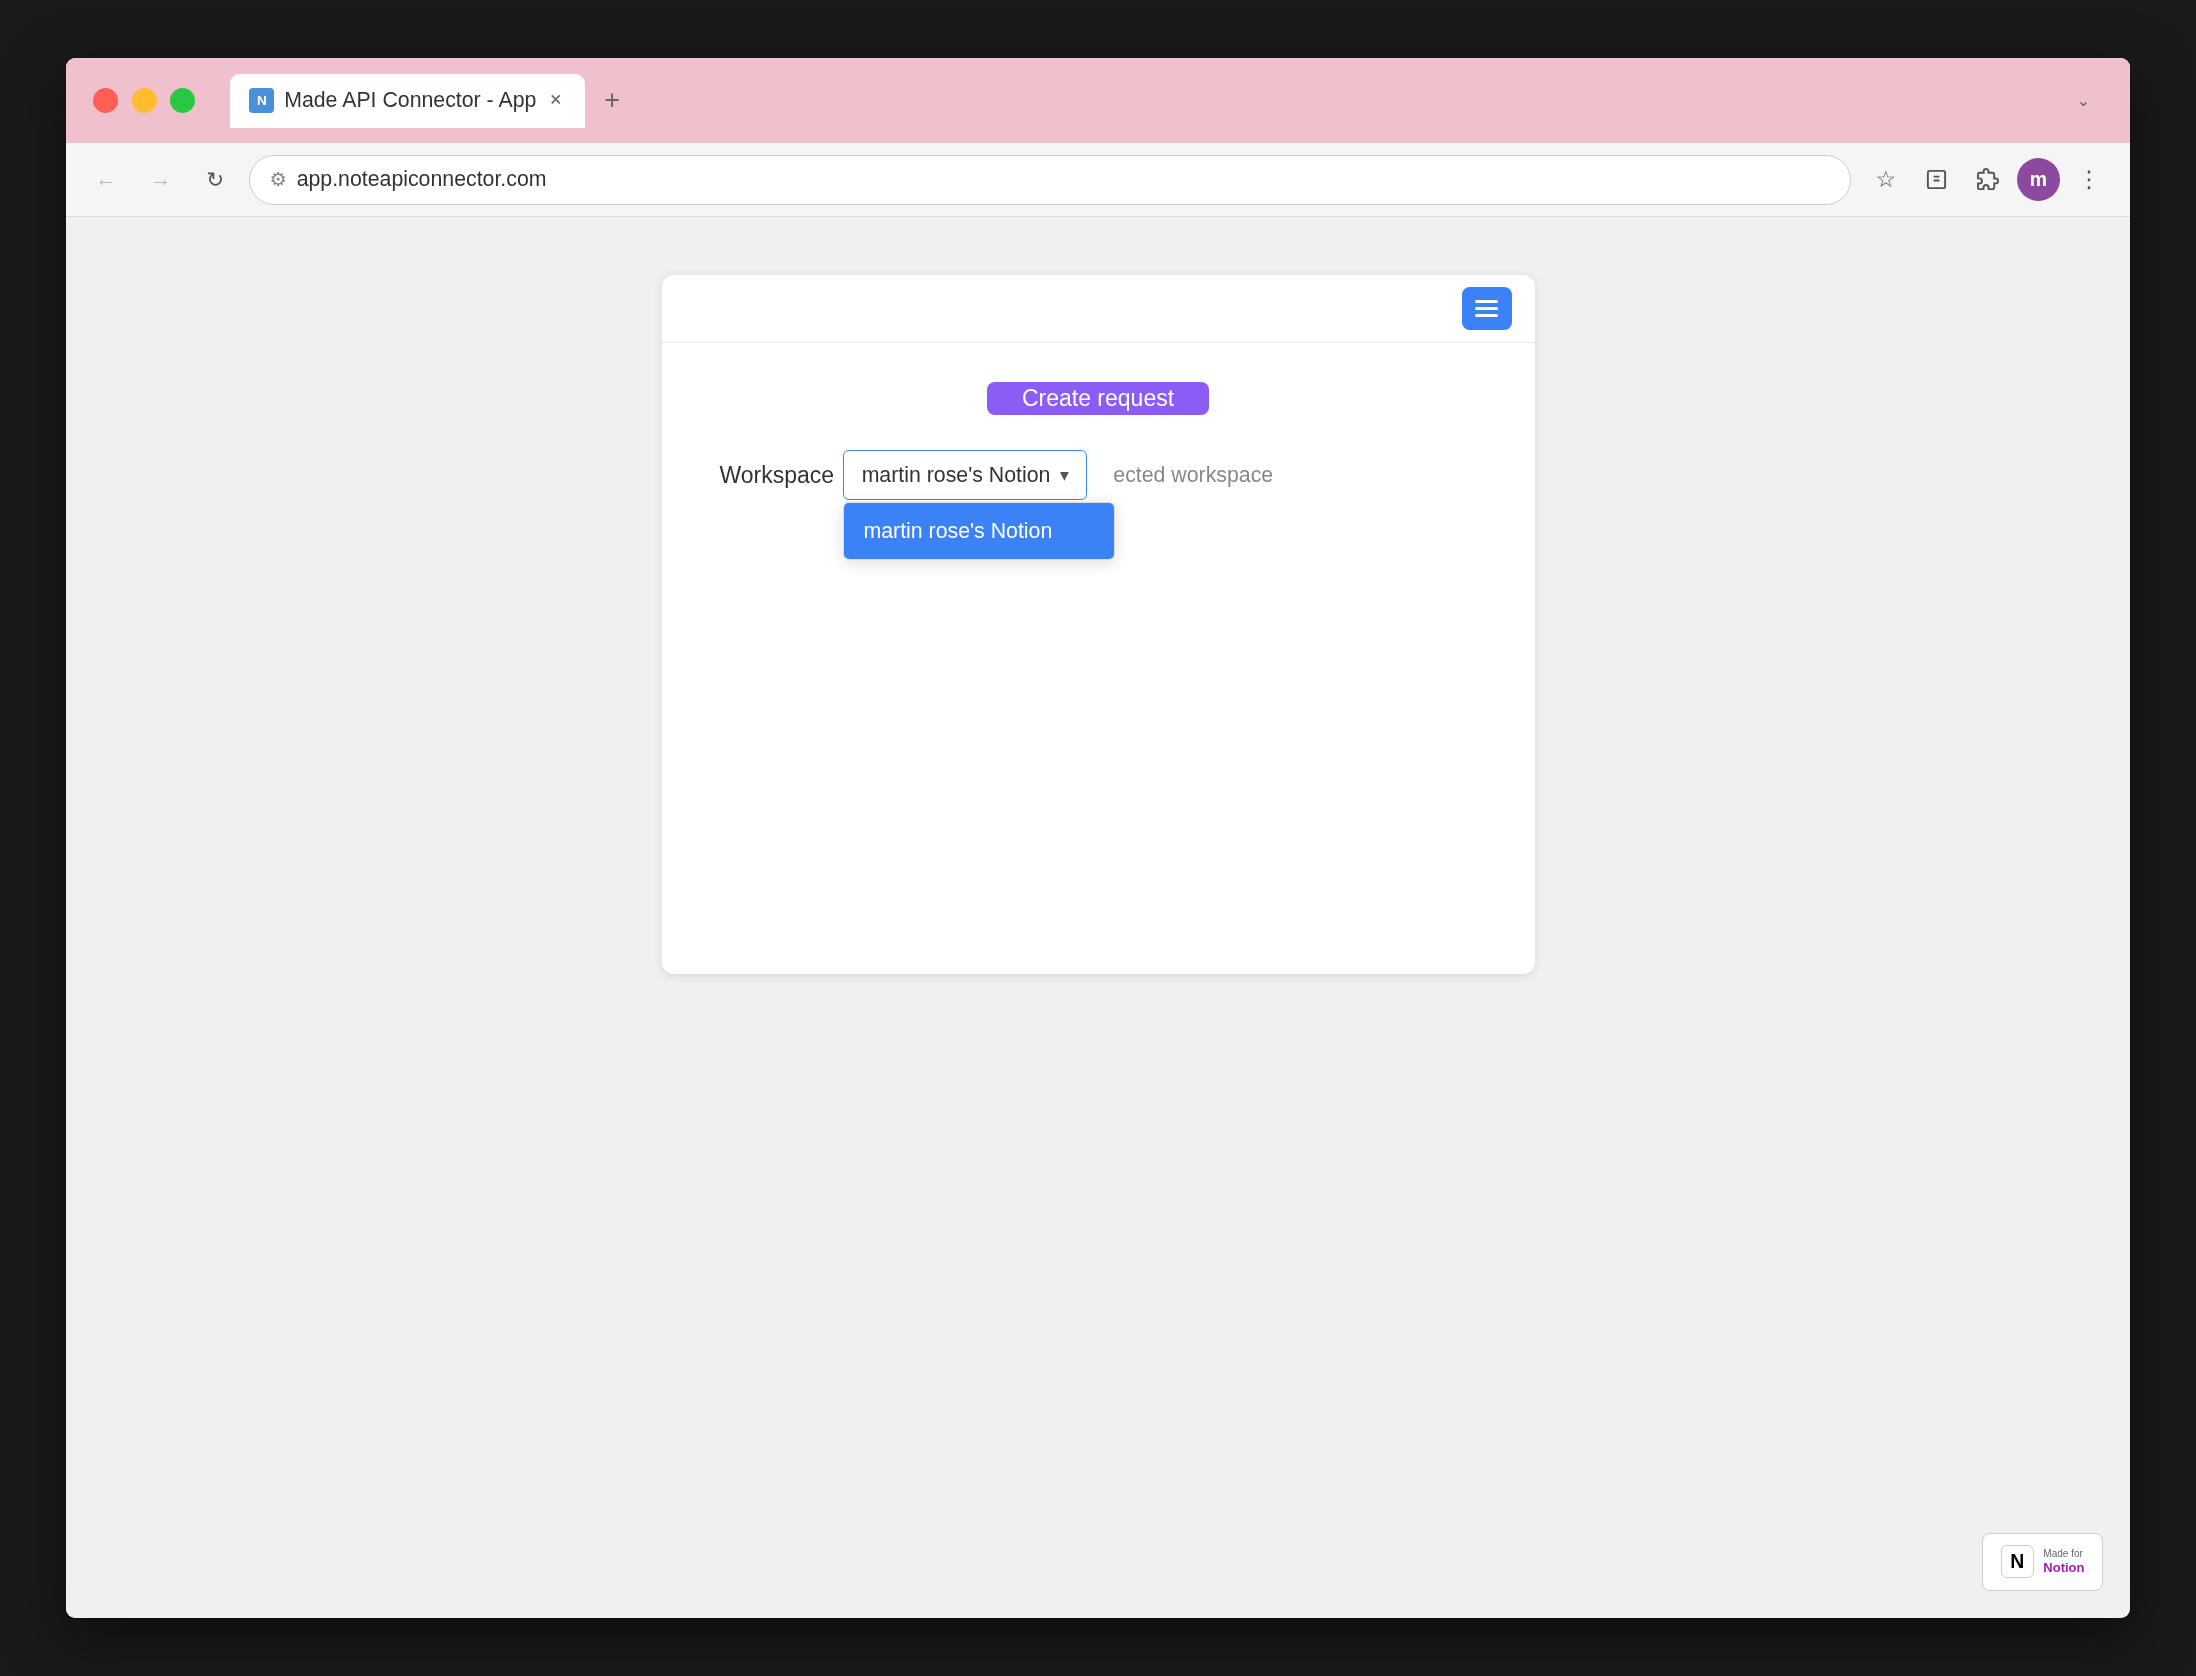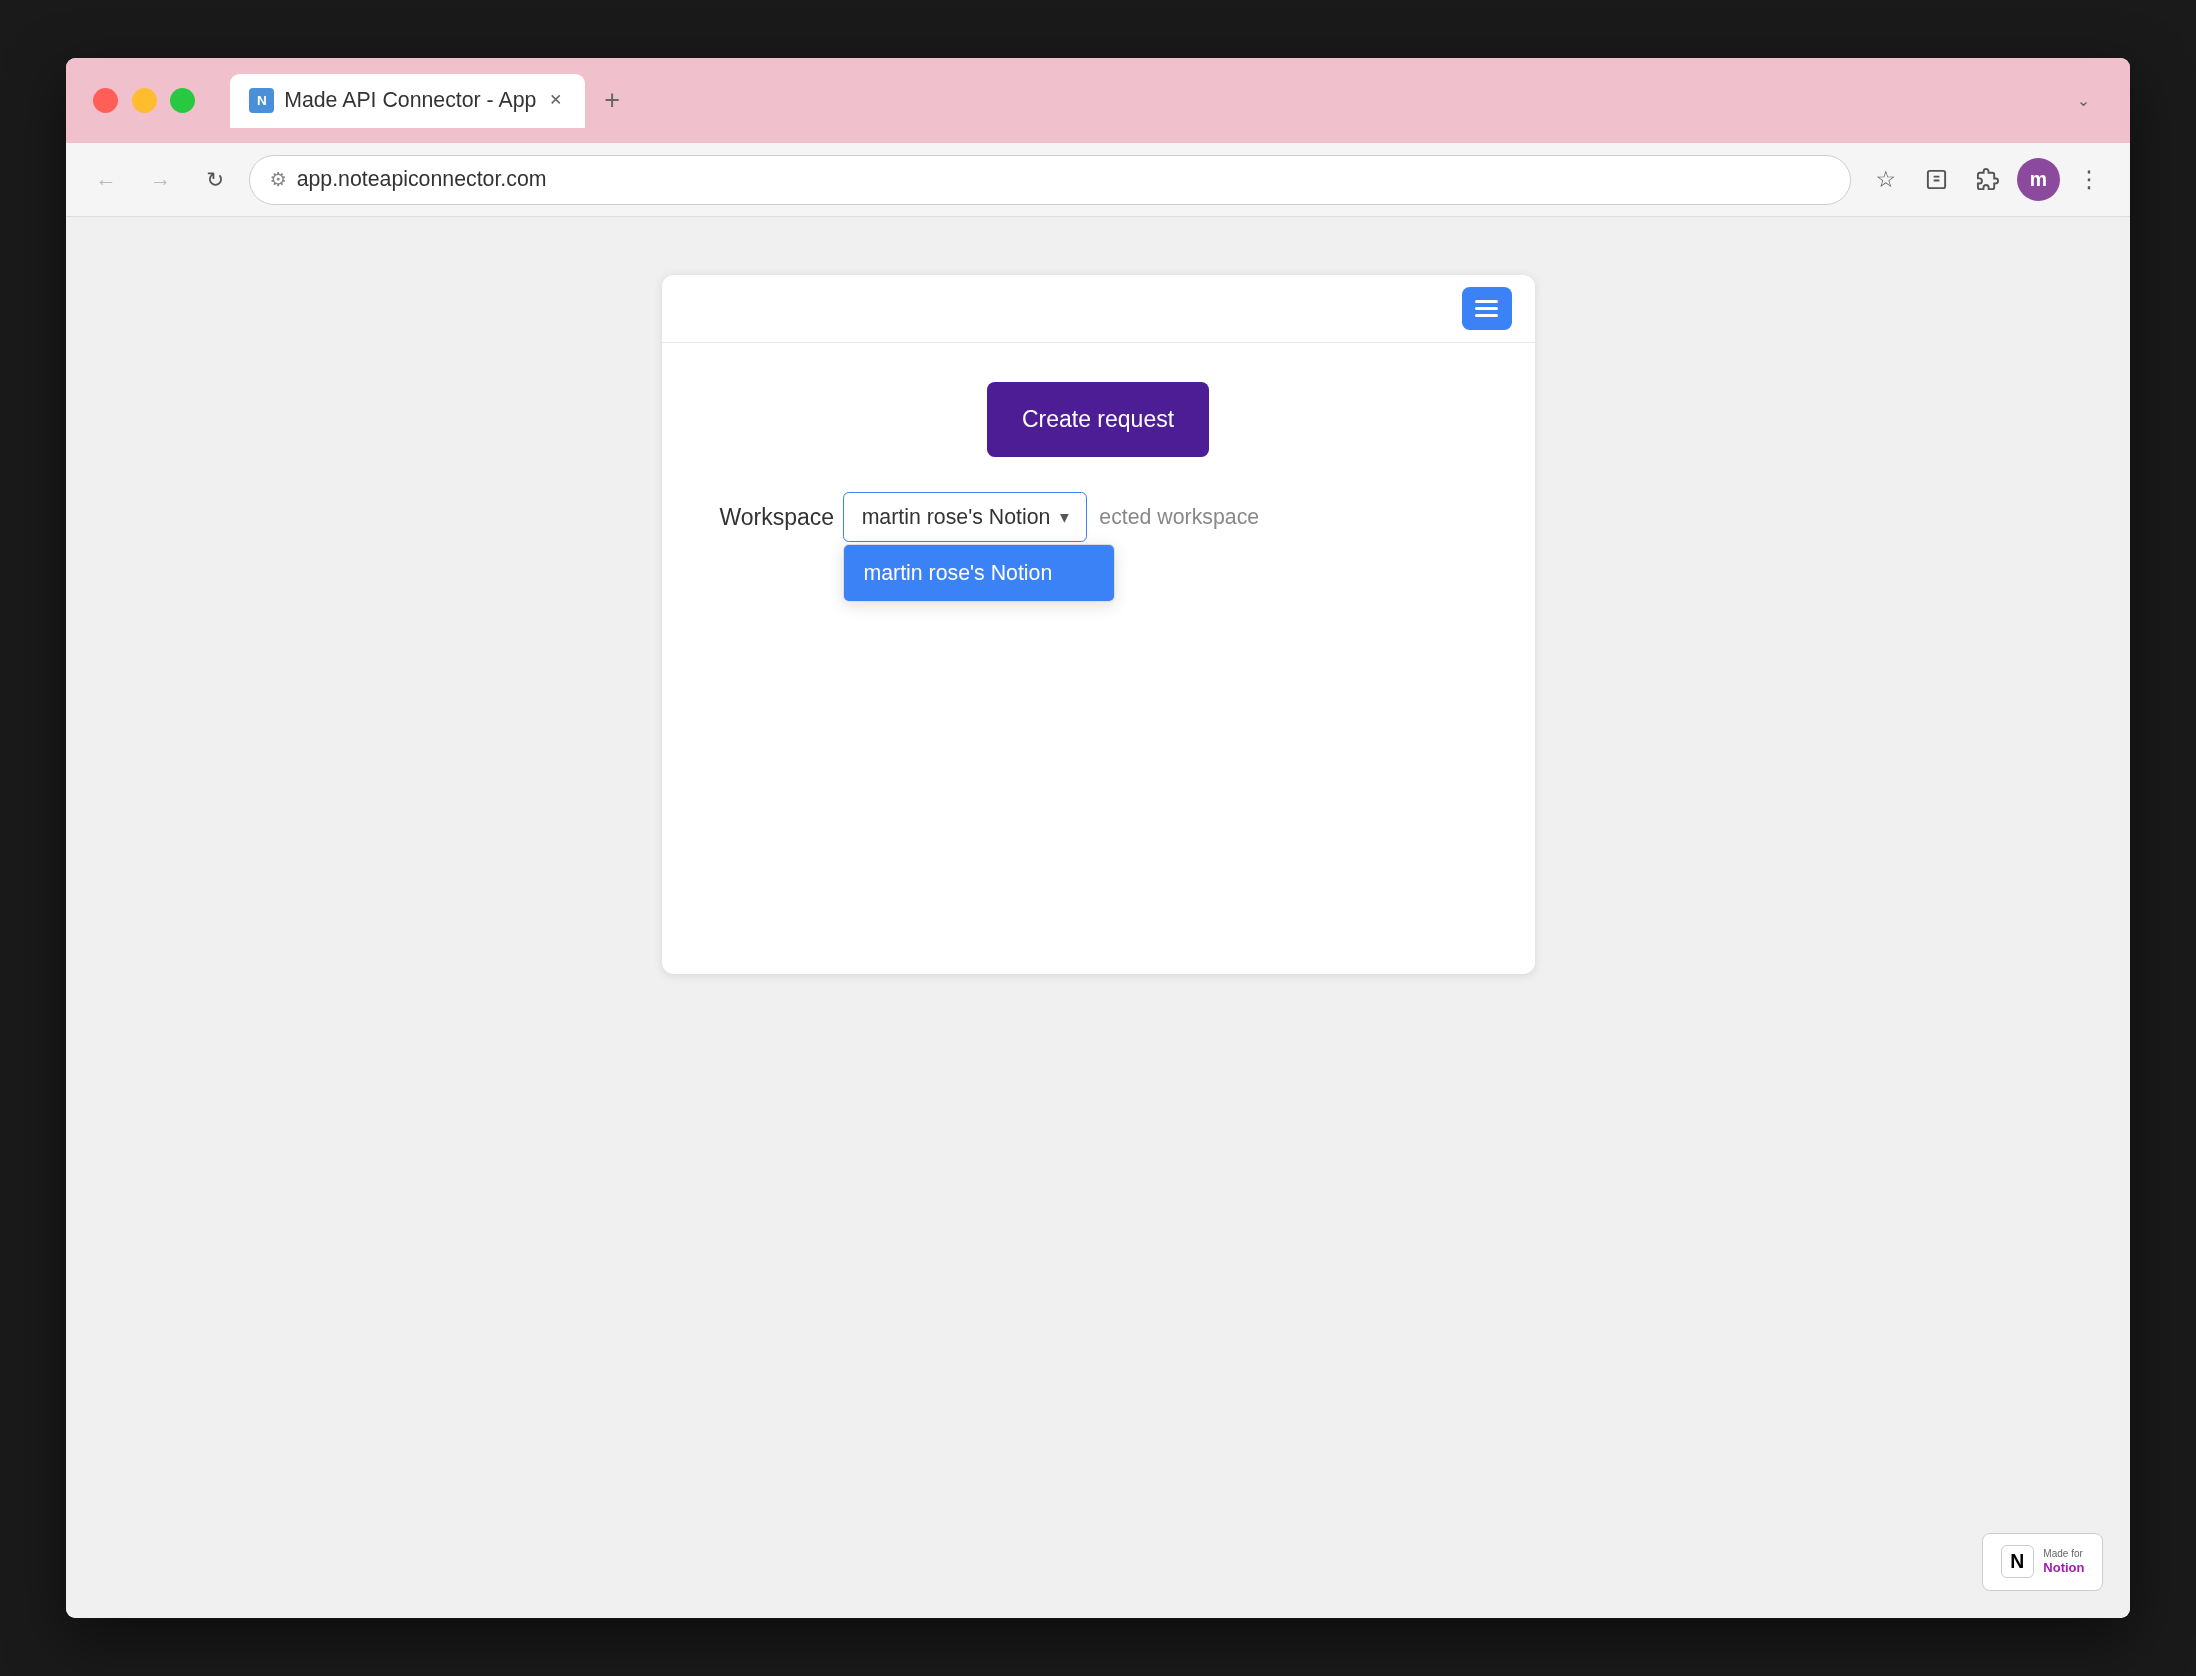--- a/index.html
+++ b/index.html
@@ -246,25 +246,25 @@
       font-size: 37px;
       font-weight: 600;
       color: #1a1a1a;
       text-align: center;
       margin-bottom: 27px;
     }
 
     .create-request-btn {
       display: block;
       margin: 0 auto 35px;
-      background: #4c1d95;
+      background: #8b5cf6;
       color: white;
       border: none;
       border-radius: 7.8px;
-      padding: 24px 35px;
+      padding: 3px 35px;
       font-size: 23px;
       cursor: pointer;
       font-weight: 500;
     }
 
     .workspace-row {
       display: flex;
       align-items: center;
       gap: 9px;
       position: relative;
@@ -297,21 +297,21 @@
 
     .workspace-select-chevron {
       color: #555;
       font-size: 17.5px;
       margin-left: auto;
     }
 
     .dropdown-hint {
       font-size: 21.3px;
       color: #888;
-      margin-left: 3px;
+      margin-left: 17px;
     }
 
     
     .dropdown-menu {
       position: absolute;
       top: calc(100% + 1.9px);
       left: 0;
       background: #fff;
       border: 1px solid #ddd;
       border-radius: 5.8px;

